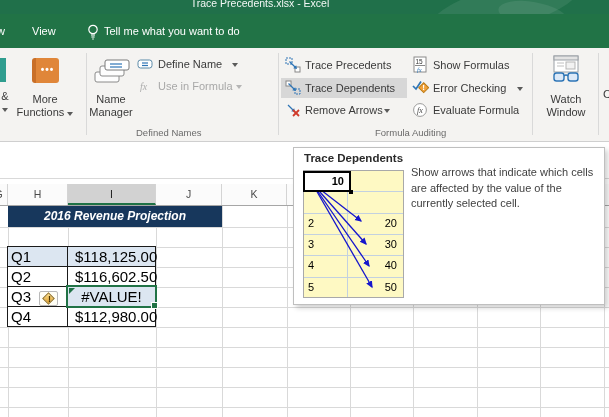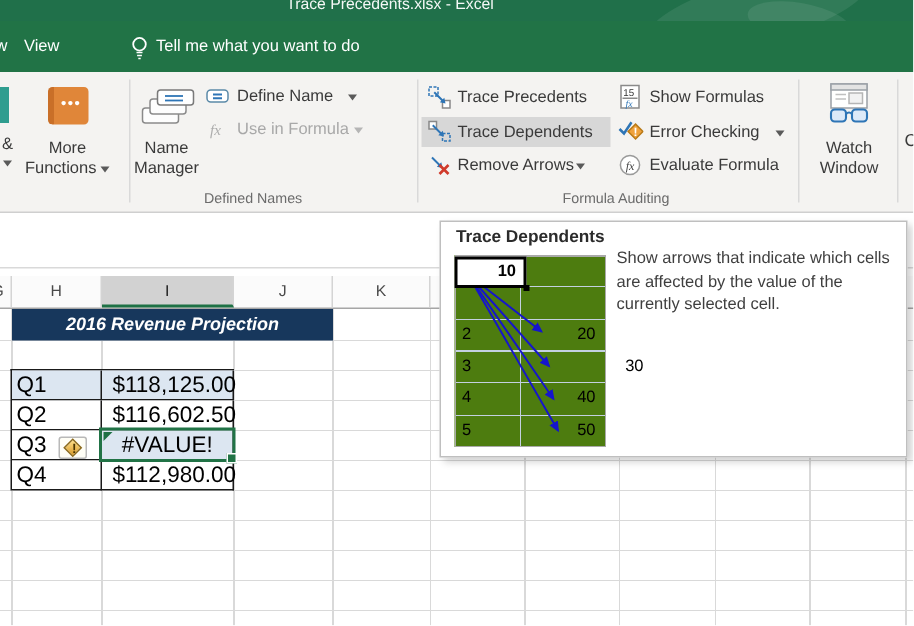--- a/index.html
+++ b/index.html
@@ -31,21 +31,21 @@
   .banner{left:8px;top:206px;width:214px;height:21px;background:#17375c;color:#fff;font-weight:bold;font-size:12px;text-align:center;line-height:21px;}
   .qcell{box-sizing:border-box;border-right:1px solid #1a1a1a;border-bottom:1px solid #1a1a1a;font-size:15px;color:#000;background:#fff;}
   .qlabel{padding-left:3px;line-height:19px;}
   .qval{display:flex;justify-content:space-between;align-items:center;padding:0 8px 0 7px;}
   .qval.center{justify-content:center;padding:0;}
   .bluefill{background:#dce6f1;}
   
   .tooltip{left:293px;top:147px;width:312px;height:158px;background:#fff;border:1px solid #bfbfbf;box-sizing:border-box;box-shadow:3px 3px 5px rgba(0,0,0,.18);z-index:20;}
   .tt-title{left:10px;top:4px;font-size:11.5px;font-weight:bold;color:#2b2b2b;}
   .tt-desc{left:117px;top:17px;width:195px;font-size:11px;line-height:15.5px;color:#3f3f3f;}
-  .minisheet{left:9px;top:22px;width:101px;height:128px;background:#4d7c0f;}
+  .minisheet{left:9px;top:22px;width:101px;height:128px;background:#fef9c3;}
   .ms-num{font-size:11px;color:#000;line-height:21px;}
   .ms-sel{left:0px;top:1px;width:48px;height:21px;border:2px solid #000;box-sizing:border-box;background:#fff;font-size:11px;font-weight:bold;text-align:right;padding-right:5px;line-height:17px;z-index:3;}
   .ms-handle{left:46px;top:20px;width:4px;height:4px;background:#000;z-index:4;}
   .selbox{left:66px;top:285px;width:91px;height:23px;border:2px solid #217346;box-sizing:border-box;z-index:6;pointer-events:none;}
   .selhandle{right:-3px;bottom:-3px;width:5px;height:5px;background:#217346;border:1px solid #fff;}
   .seltri{left:1px;top:1px;width:0;height:0;border-top:6px solid #1e7145;border-right:6px solid transparent;}
   .errbtn{left:39px;top:291px;width:19px;height:15px;background:#fffef6;border:1px solid #b9b9b9;border-radius:2px;box-sizing:border-box;z-index:7;}
   .errdiamond{left:4px;top:2px;width:9px;height:9px;background:linear-gradient(135deg,#ffe08a,#d99b2b);border:1px solid #8c6a1d;transform:rotate(45deg);box-sizing:border-box;}
   .errmark{left:0;top:1px;width:19px;text-align:center;font-size:9px;font-weight:bold;color:#4a3400;line-height:12px;}
 </style>
@@ -55,21 +55,21 @@
 <div class="screen">
 
   <div class="abs titlebar">
     <div class="abs swirl" style="left:430px;top:-14px;width:150px;height:42px;transform:rotate(-14deg);"></div>
     <div class="abs swirl" style="left:498px;top:2px;width:70px;height:26px;transform:rotate(10deg);"></div>
     <div class="abs title-text">Trace Precedents.xlsx - Excel</div>
   </div>
 
   <div class="abs tabrow">
     <div class="abs tabtxt" style="left:-3px;">w</div>
-    <div class="abs tabtxt" style="left:16px;">View</div>
+    <div class="abs tabtxt" style="left:32px;">View</div>
     <span class="abs" style="left:86px;top:9px;">
       <svg width="14" height="18">
           <circle cx="7" cy="6.5" r="4.2" fill="none" stroke="#fff" stroke-width="1.2"></circle>
           <line x1="5" y1="12" x2="9" y2="12" stroke="#fff" stroke-width="1.1"></line>
           <line x1="5.4" y1="14" x2="8.6" y2="14" stroke="#fff" stroke-width="1.1"></line>
           <line x1="6.2" y1="16" x2="7.8" y2="16" stroke="#fff" stroke-width="1.1"></line>
         </svg>
     </span>
     <div class="abs tabtxt" style="left:104px;">Tell me what you want to do</div>
   </div>
@@ -339,21 +339,21 @@
           <line x1="9" y1="13" x2="66" y2="96"></line>
           <line x1="9" y1="13" x2="69" y2="117"></line>
         </g>
         <circle cx="8" cy="11" r="2.6" fill="#1515cc"></circle>
       </svg>
       <div class="abs ms-sel">10</div>
       <div class="abs ms-handle"></div>
       <div class="abs ms-num" style="left:5px;top:43px;z-index:2;">2</div>
       <div class="abs ms-num" style="left:44px;top:43px;width:50px;text-align:right;z-index:2;">20</div>
       <div class="abs ms-num" style="left:5px;top:64px;z-index:2;">3</div>
-      <div class="abs ms-num" style="left:44px;top:64px;width:50px;text-align:right;z-index:2;padding-left:32px;">30</div>
+      <div class="abs ms-num" style="left:44px;top:64px;width:50px;text-align:right;z-index:2;">30</div>
       <div class="abs ms-num" style="left:5px;top:85px;z-index:2;">4</div>
       <div class="abs ms-num" style="left:44px;top:85px;width:50px;text-align:right;z-index:2;">40</div>
       <div class="abs ms-num" style="left:5px;top:107px;z-index:2;">5</div>
       <div class="abs ms-num" style="left:44px;top:107px;width:50px;text-align:right;z-index:2;">50</div>
     </div>
   </div>
 
 </div>
 
 </body></html>

